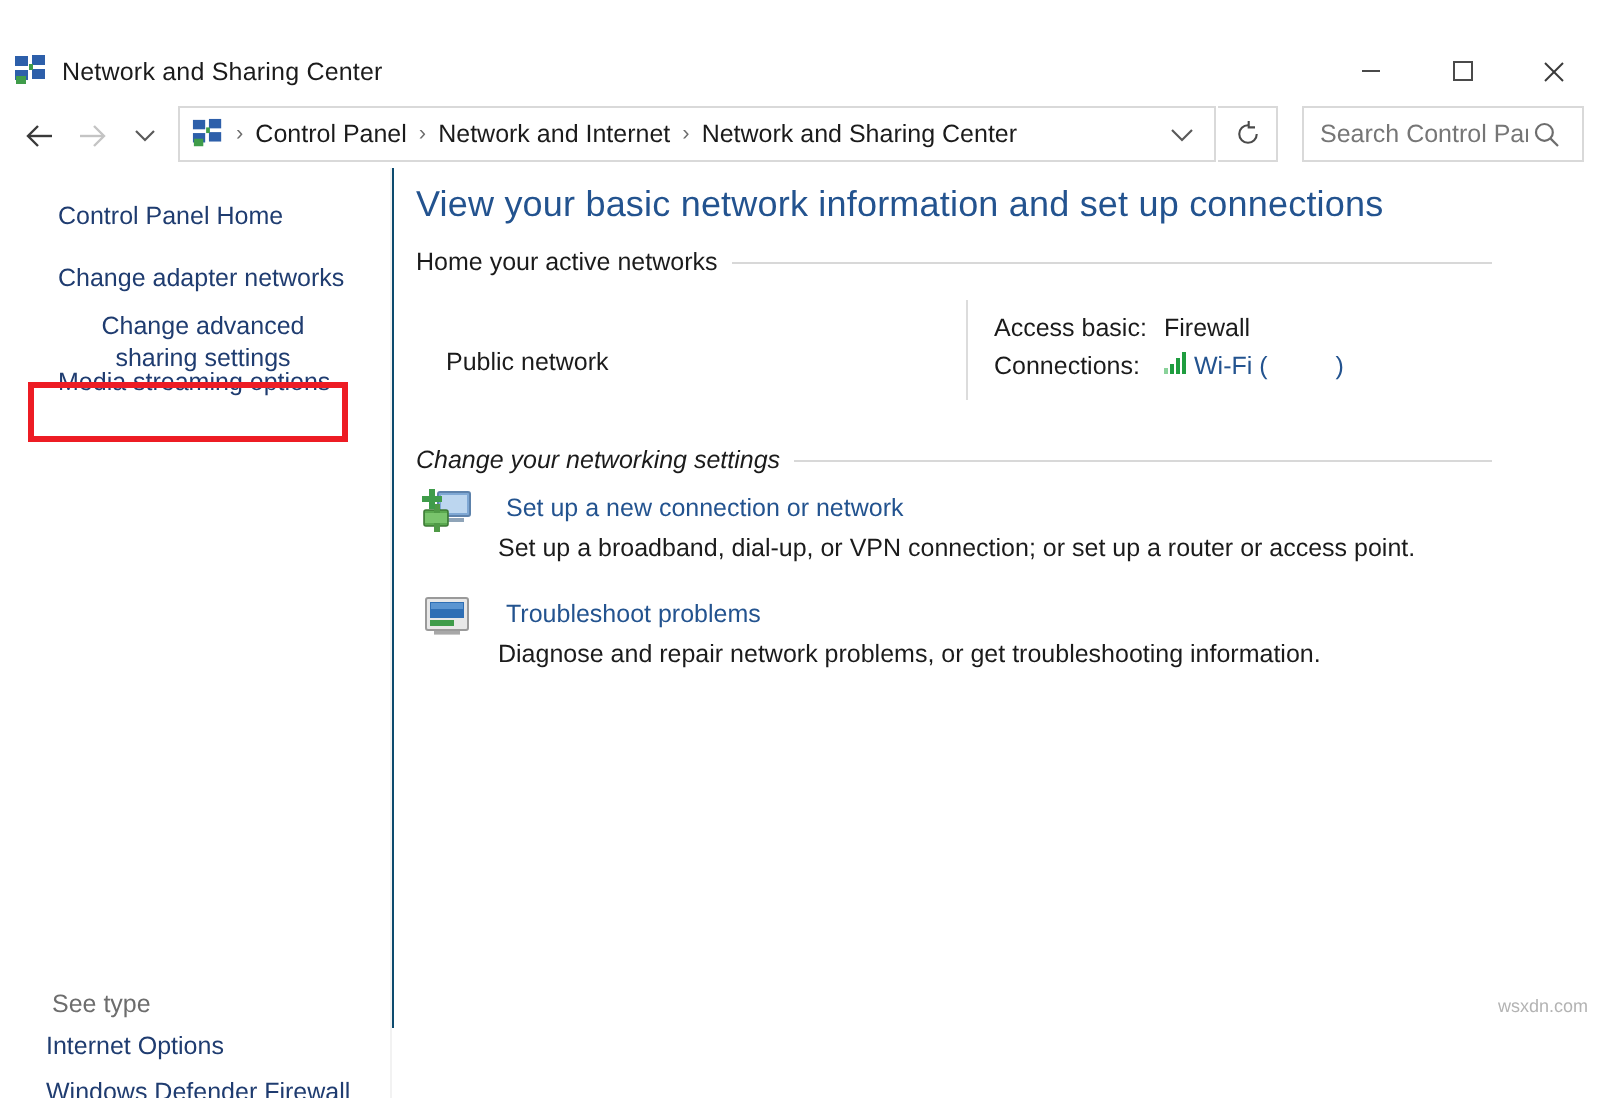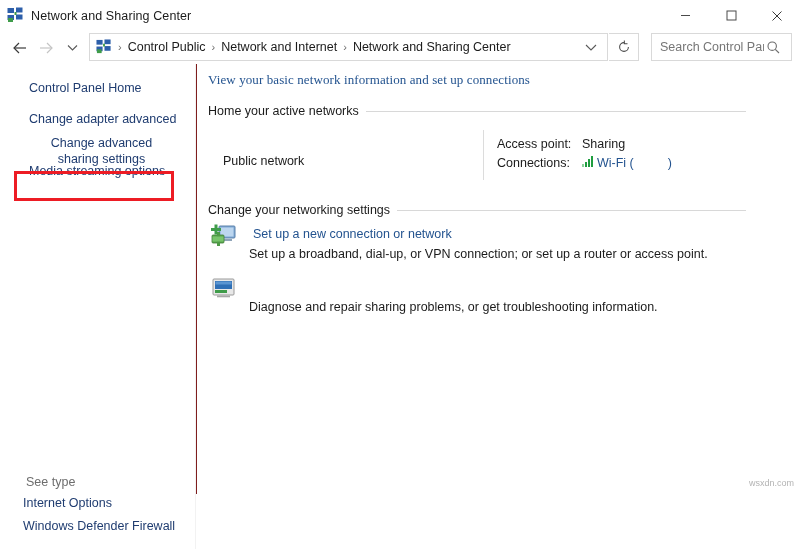--- a/index.html
+++ b/index.html
@@ -5,21 +5,22 @@
   * { box-sizing: border-box; margin: 0; padding: 0; }
   html, body {
     width: 800px; height: 549px;
     background: #ffffff;
     font-family: "Liberation Sans", sans-serif;
     overflow: hidden;
   }
   .window {
     position: relative;
     width: 800px; height: 494px;
-    background: #7f1d1d;
+    background: #0c4a6e;
+    margin-top: 20px;
   }
 
   
   .titlebar {
     position: absolute; left: 0; top: 0;
     width: 800px; height: 31px;
     display: flex; align-items: center;
     background: #ffffff;
   }
   .titlebar-icon {
@@ -135,36 +136,35 @@
   .seealso-head {
     position: absolute; left: 26px; top: 411px;
     font-size: 12.5px; color: #6d6d6d;
   }
   .seealso-1 { position: absolute; left: 23px; top: 432px; font-size: 12.5px; color: #1f3c70; }
   .seealso-2 { position: absolute; left: 23px; top: 455px; font-size: 12.5px; color: #1f3c70; }
 
   
   .page-title {
     position: absolute; left: 11px; top: 8px;
-    font-size: 13px; color: #23538f;
+    font-size: 18px; color: #23538f;
     letter-spacing: 0.1px;
-    font-family: Liberation Serif, serif;
   }
   .section-label {
     position: absolute;
     font-size: 12.5px; color: #1b1b1b;
     background: #ffffff; padding-right: 7px;
   }
   .section-rule {
     position: absolute;
     height: 1px; background: #d8d8d8;
   }
   .sec1-label { left: 11px; top: 40px; }
   .sec1-rule  { left: 11px; top: 47px; width: 538px; }
-  .sec2-label { left: 11px; top: 139px; }
+  .sec2-label { left: 11px; top: 139px; font-style: italic; }
   .sec2-rule  { left: 11px; top: 146px; width: 538px; }
 
   .net-divider {
     position: absolute; left: 286px; top: 66px;
     width: 1px; height: 50px; background: #dcdcdc;
   }
   .net-name {
     position: absolute; left: 26px; top: 90px;
     font-size: 12.5px; color: #1b1b1b;
   }
@@ -278,21 +278,21 @@
       <svg width="16" height="16" viewBox="0 0 17 17">
         <rect x="0.5" y="1" width="6.5" height="5" fill="#2d5faa"></rect>
         <rect x="9" y="0.5" width="6.5" height="5" fill="#2d5faa"></rect>
         <rect x="0.5" y="8" width="6.5" height="5" fill="#2d5faa"></rect>
         <rect x="9" y="7.5" width="6.5" height="5" fill="#2d5faa"></rect>
         <rect x="1" y="11" width="5" height="4" fill="#3f9c4a"></rect>
         <rect x="7.5" y="5" width="2" height="3" fill="#3f9c4a"></rect>
       </svg>
     </div>
     <span class="crumb-sep">›</span>
-    <span class="crumb">Control Public</span>
+    <span class="crumb">Control Panel</span>
     <span class="crumb-sep">›</span>
     <span class="crumb">Network and Internet</span>
     <span class="crumb-sep">›</span>
     <span class="crumb">Network and Sharing Center</span>
     <span class="addr-chevron">
       <svg width="12" height="9" viewBox="0 0 12 9">
           <polyline points="1,2 6,7 11,2" fill="none" stroke="#5a5a5a" stroke-width="1.1"></polyline>
         </svg>
     </span>
   </div>
@@ -309,42 +309,42 @@
     <span class="search-icon">
       <svg width="15" height="15" viewBox="0 0 15 15">
         <circle cx="6.2" cy="6.2" r="4.2" fill="none" stroke="#6d6d6d" stroke-width="1.1"></circle>
         <line x1="9.3" y1="9.3" x2="13" y2="13" stroke="#6d6d6d" stroke-width="1.1"></line>
       </svg>
     </span>
   </div>
 
   <div class="sidebar">
     <a class="side-link side-home">Control Panel Home</a>
-    <a class="side-link side-adapter">Change adapter advanced</a>
+    <a class="side-link side-adapter">Change adapter networks</a>
     <a class="side-link side-adv wrap">Change advanced sharing settings</a>
     <a class="side-link side-media">Media streaming options</a>
 
     <div class="redbox"></div>
 
     <div class="seealso-head">See type</div>
     <a class="seealso-1">Internet Options</a>
     <a class="seealso-2">Windows Defender Firewall</a>
   </div>
 
   <div class="content">
 
     <div class="page-title">View your basic network information and set up connections</div>
 
     <div class="section-rule sec1-rule"></div>
     <div class="section-label sec1-label">Home your active networks</div>
 
     <div class="net-divider"></div>
     <div class="net-name">Public network</div>
-    <div class="net-k1">Access point:</div>
-    <div class="net-v1">Sharing</div>
+    <div class="net-k1">Access basic:</div>
+    <div class="net-v1">Firewall</div>
     <div class="net-k2">Connections:</div>
     <div class="net-v2">
       <span class="wifi-bars">
           <i></i>
           <i></i>
           <i></i>
           <i></i>
         </span>
       <span>Wi-Fi (</span>
       <span class="redacted"></span>
@@ -371,17 +371,18 @@
 
     <div class="task-icon t2-icon">
       <svg width="26" height="24" viewBox="0 0 26 24">
         <rect x="2" y="3" width="21" height="16" rx="1" fill="#e8e8e8" stroke="#9a9a9a" stroke-width="1"></rect>
         <rect x="4" y="5" width="17" height="8" fill="#2f6fb5"></rect>
         <rect x="4.5" y="5.5" width="16" height="3" fill="#5b95d1"></rect>
         <rect x="4" y="14" width="12" height="3" fill="#3f9c4a"></rect>
         <rect x="6" y="19.5" width="13" height="1.8" fill="#a8a8a8"></rect>
       </svg>
     </div>
-    <div class="task-desc t2-desc">Diagnose and repair sharing problems, or get troubleshooting information.</div>
+    <a class="task-link t2-link">Troubleshoot problems</a>
+    <div class="task-desc t2-desc">Diagnose and repair network problems, or get troubleshooting information.</div>
   </div>
 
   <div class="watermark">wsxdn.com</div>
 </div>
 
 </body></html>

